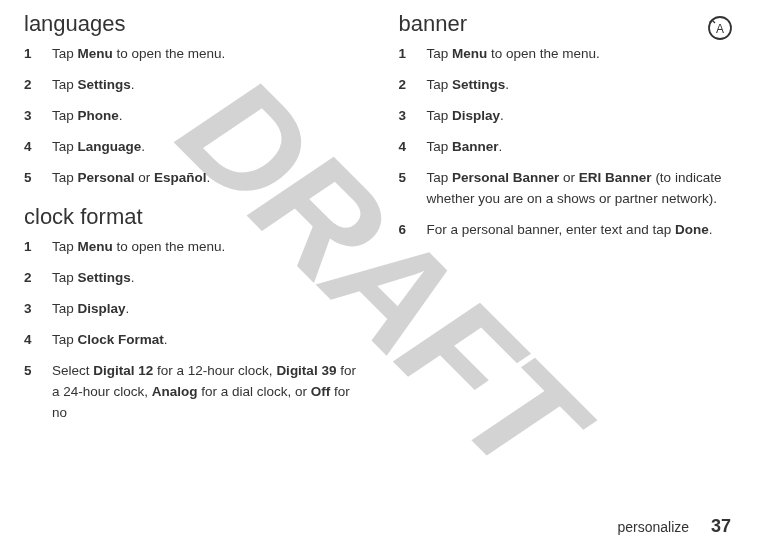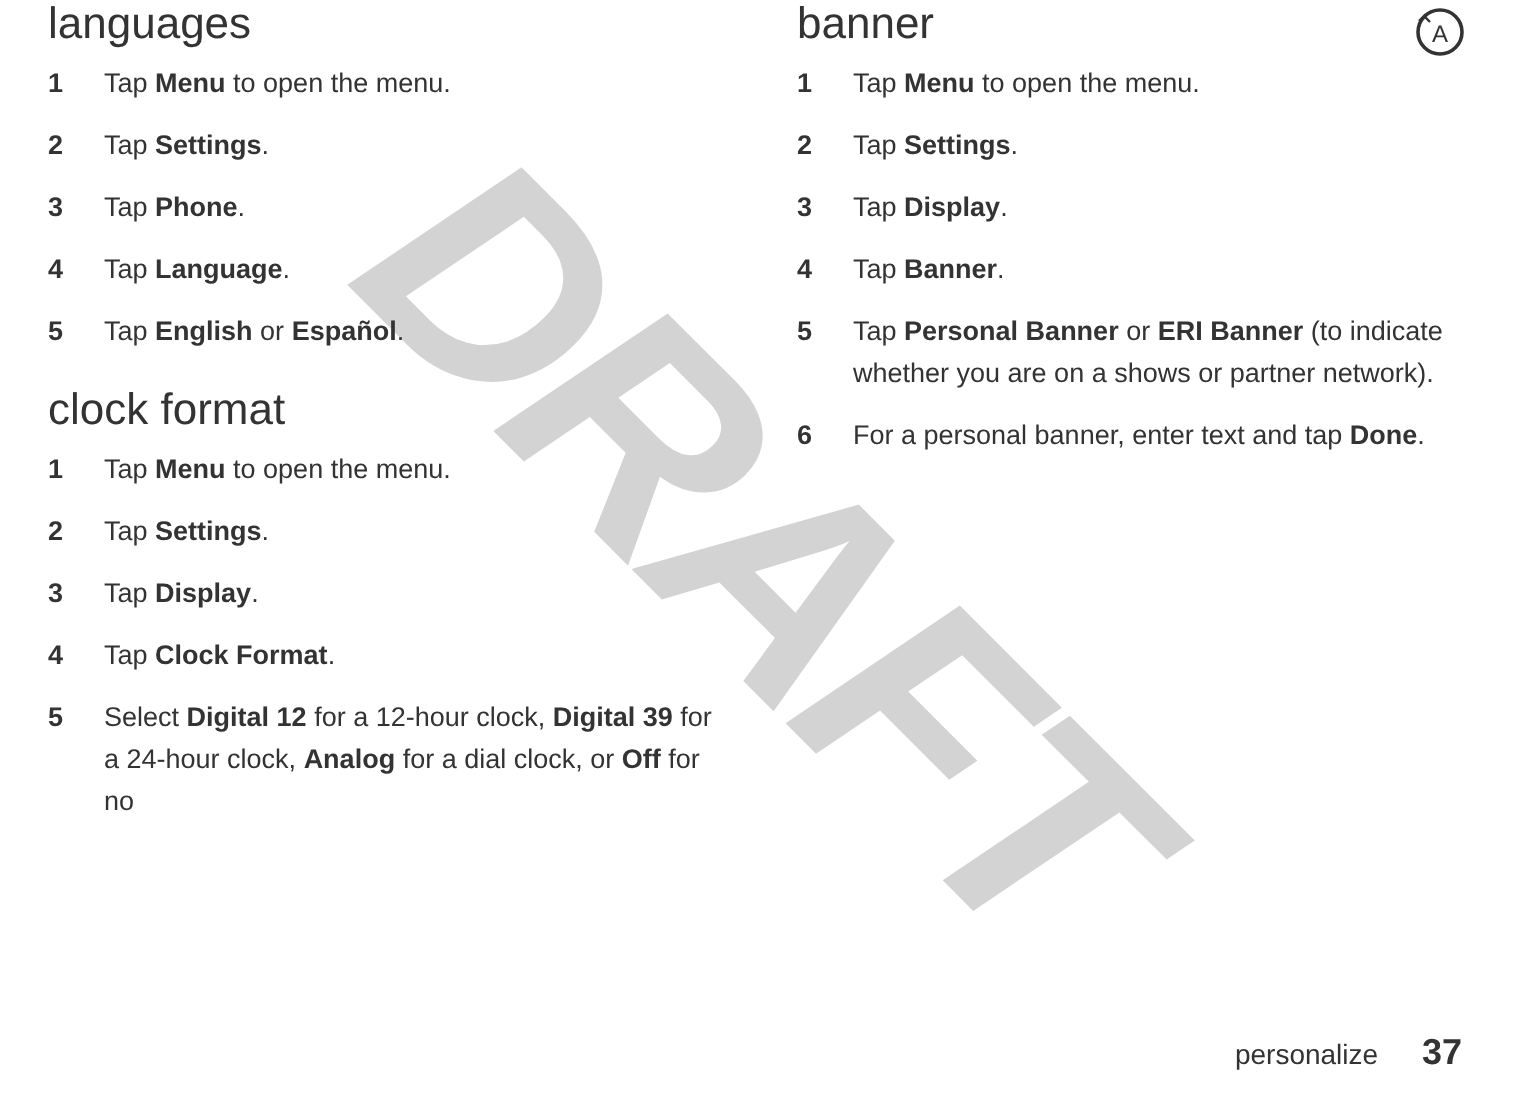--- a/index.html
+++ b/index.html
@@ -21,21 +21,21 @@
       font-style: italic;
       color: #d3d3d3;
       z-index: 0;
       pointer-events: none;
       letter-spacing: -5px;
     }
     .content {
       position: relative;
       z-index: 1;
       display: flex;
-      padding: 0 24px;
+      padding: 12px 24px;
       height: 100%;
     }
     .col {
       width: 50%;
       padding: 0 12px;
     }
     .col-left { padding-left: 0; padding-right: 20px; }
     .col-right { padding-left: 20px; padding-right: 0; }
     .heading {
       font-size: 22px;
@@ -110,21 +110,21 @@
         <div class="step">
             <span class="step-num">3</span>
             <span class="step-text"><span>Tap </span><span class="condensed-bold">Phone</span><span>.</span></span>
           </div>
         <div class="step">
             <span class="step-num">4</span>
             <span class="step-text"><span>Tap </span><span class="condensed-bold">Language</span><span>.</span></span>
           </div>
         <div class="step">
             <span class="step-num">5</span>
-            <span class="step-text"><span>Tap </span><span class="condensed-bold">English</span><span> or </span><span class="condensed-bold">Español</span><span>.</span></span>
+            <span class="step-text"><span>Tap </span><span class="condensed-bold">Personal</span><span> or </span><span class="condensed-bold">Español</span><span>.</span></span>
           </div>
       </div>
     </div>
 
     <div class="section">
       <div class="heading">clock format</div>
       <div class="steps">
         <div class="step">
             <span class="step-num">1</span>
             <span class="step-text"><span>Tap </span><span class="condensed-bold">Menu</span><span> to open the menu.</span></span>

